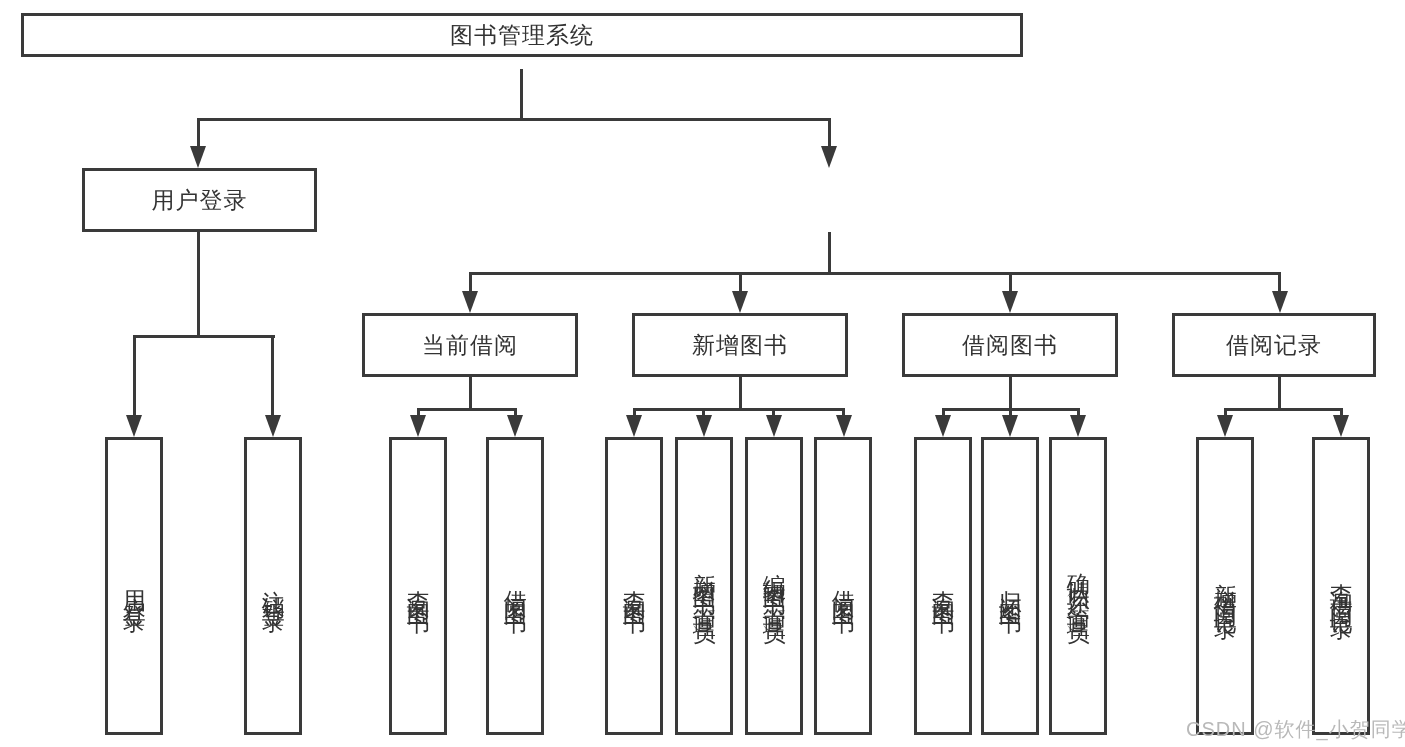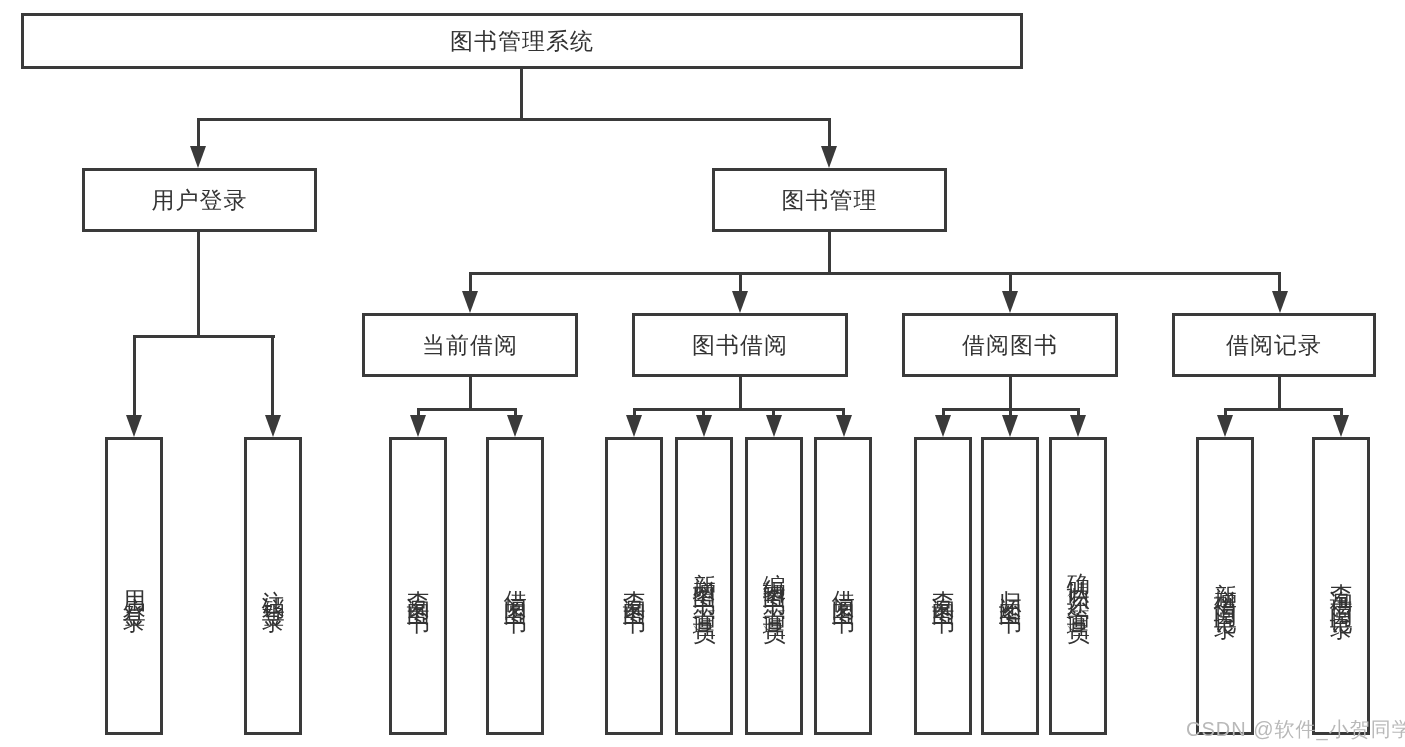--- a/index.html
+++ b/index.html
@@ -40,36 +40,33 @@
     position:absolute;left:1186px;top:716px;
     color:#b9b9b9;font-size:20px;letter-spacing:1px;
     white-space:nowrap;z-index:5;
   }
 </style>
 </head>
 <body>
 
 <div class="canvas">
 
-  <div class="box" style="left:21px;top:13px;width:1002px;height:56px">
+  <div class="box" style="left:21px;top:13px;width:1002px;height:44px">
     <span>图书管理系统</span>
   </div>
 
   <div class="vl" style="left:520px;top:69px;height:49px"></div>
   <div class="hl" style="left:197px;top:118px;width:634px"></div>
   <div class="vl" style="left:197px;top:118px;height:32px"></div>
   <div class="arr" style="left:190px;top:146px"></div>
   <div class="vl" style="left:828px;top:118px;height:32px"></div>
   <div class="arr" style="left:821px;top:146px"></div>
 
   <div class="box" style="left:82px;top:168px;width:235px;height:64px">
     <span>用户登录</span>
-  </div>
-  <div class="box" style="left:712px;top:168px;width:235px;height:64px">
-    <span>图书管理</span>
   </div>
 
   <div class="vl" style="left:197px;top:232px;height:103px"></div>
   <div class="hl" style="left:133px;top:335px;width:142px"></div>
   <div class="vl" style="left:133px;top:335px;height:84px"></div>
   <div class="arr" style="left:126px;top:415px"></div>
   <div class="vl" style="left:271px;top:335px;height:84px"></div>
   <div class="arr" style="left:265px;top:415px"></div>
 
   <div class="vl" style="left:828px;top:232px;height:40px"></div>
@@ -80,21 +77,21 @@
   <div class="arr" style="left:732px;top:291px"></div>
   <div class="vl" style="left:1009px;top:272px;height:22px"></div>
   <div class="arr" style="left:1002px;top:291px"></div>
   <div class="vl" style="left:1278px;top:272px;height:22px"></div>
   <div class="arr" style="left:1272px;top:291px"></div>
 
   <div class="box" style="left:362px;top:313px;width:216px;height:64px">
     <span>当前借阅</span>
   </div>
   <div class="box" style="left:632px;top:313px;width:216px;height:64px">
-    <span>图书借阅</span>
+    <span>新增图书</span>
   </div>
   <div class="box" style="left:902px;top:313px;width:216px;height:64px">
     <span>借阅图书</span>
   </div>
   <div class="box" style="left:1172px;top:313px;width:204px;height:64px">
     <span>借阅记录</span>
   </div>
 
   <div class="vl" style="left:469px;top:377px;height:31px"></div>
   <div class="hl" style="left:417px;top:408px;width:100px"></div>

